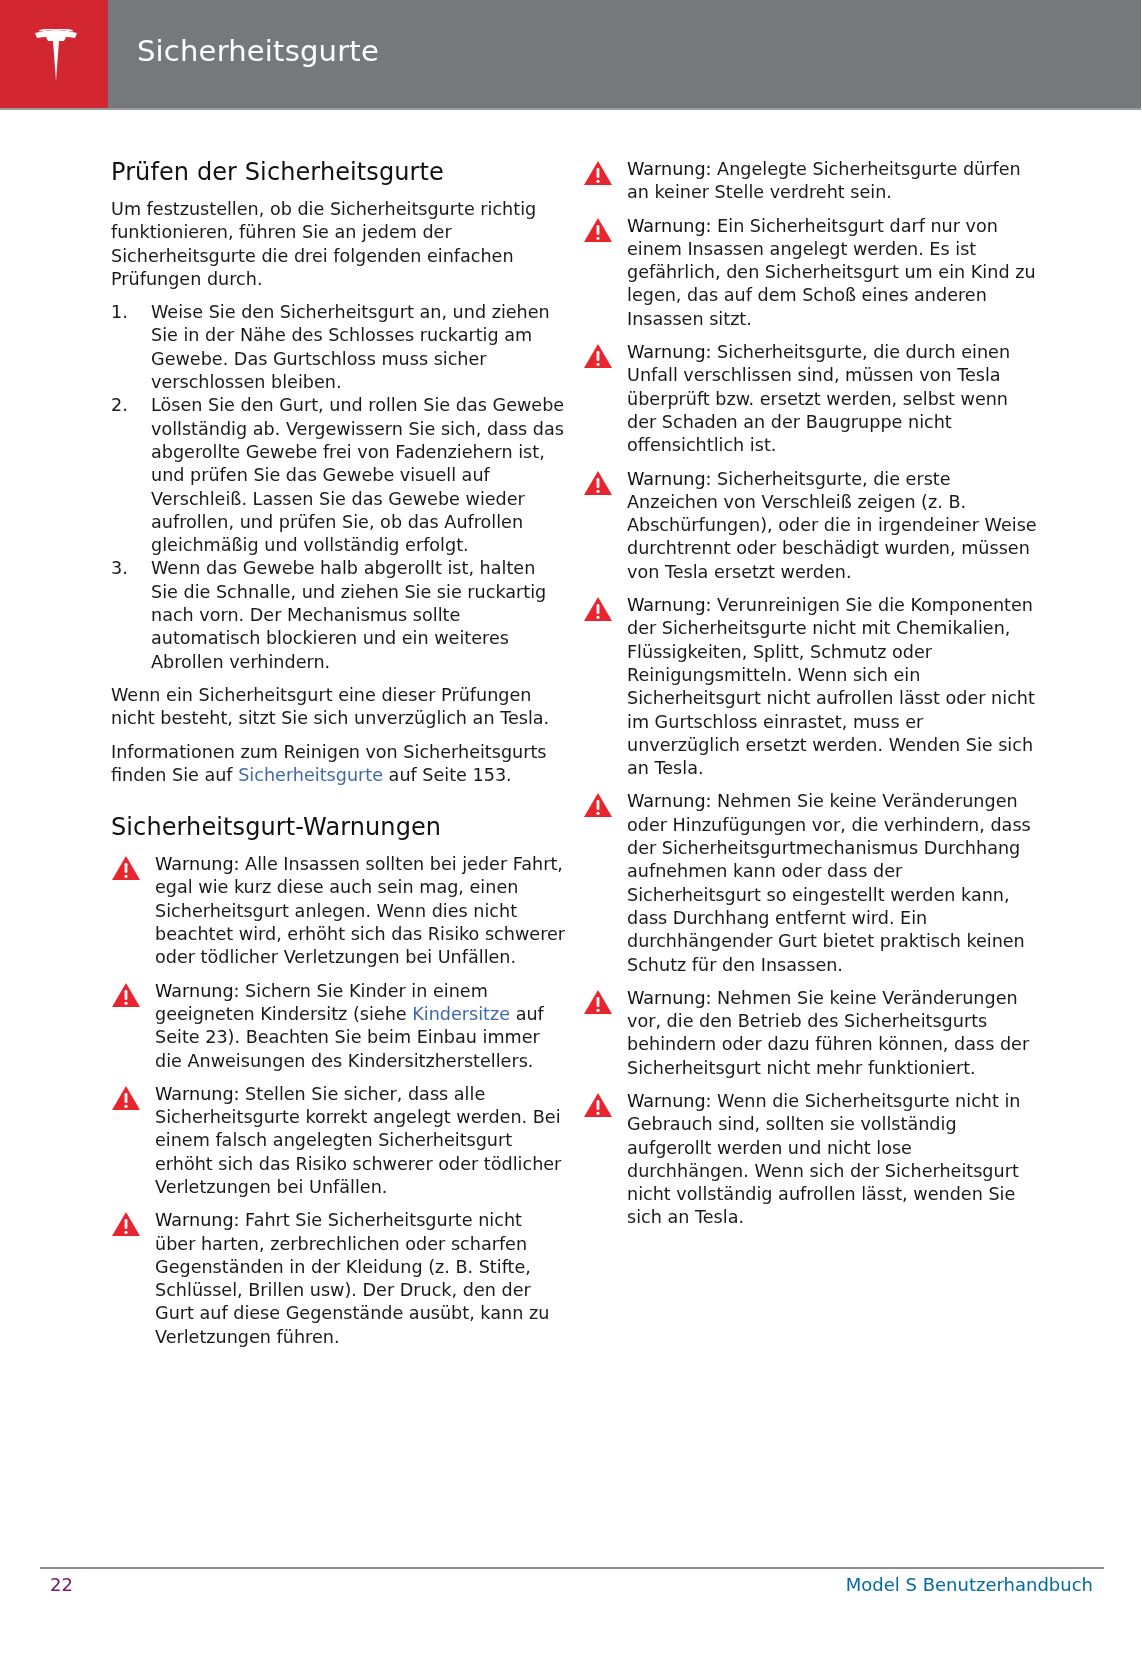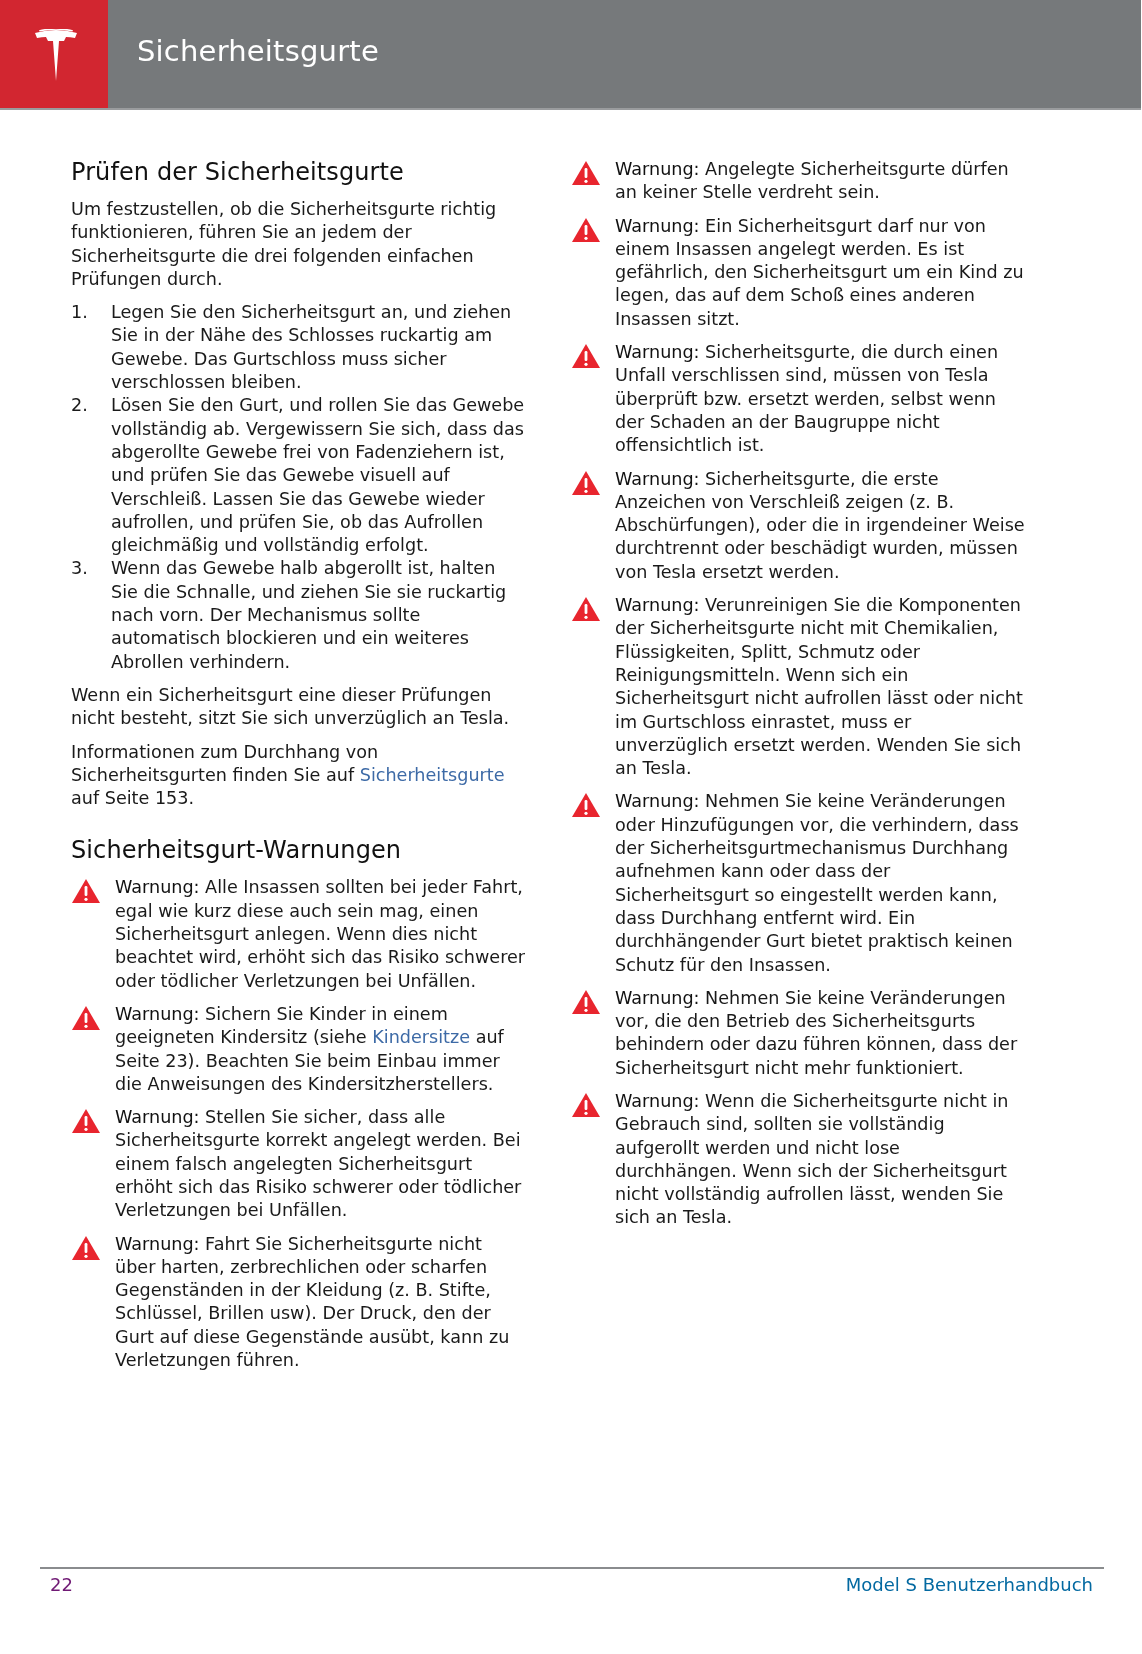--- a/index.html
+++ b/index.html
@@ -13,23 +13,23 @@
     }
     .logo-box {
       position: absolute; left: 0; top: 0; width: 108px; height: 108px;
       background: #d22630;
     }
     .logo-box svg { position: absolute; left: 33px; top: 29px; }
     .header-title {
       position: absolute; left: 137px; top: 34px;
       font-size: 29px; color: #ffffff; letter-spacing: 0.2px;
     }
-    .col { position: absolute; top: 158px; }
+    .col { position: absolute; top: 158px; margin-left: 40px; }
     .col-left { left: 71px; width: 455px; }
-    .col-right { left: 571px; width: 455px; }
+    .col-right { left: 543px; width: 455px; }
     h2 {
       font-weight: normal; font-size: 24px; margin: 0 0 12px 0;
       color: #111; letter-spacing: 0.1px;
     }
     p, .item-text, .warn-text {
       font-size: 17.6px; line-height: 23.3px; margin: 0;
     }
     p { margin-bottom: 10px; }
     .steps { margin: 0 0 10px 0; padding: 0; list-style: none; }
     .step { display: flex; margin-bottom: 0; }
@@ -65,34 +65,34 @@
   <div class="header-title">Sicherheitsgurte</div>
 </div>
 
 <div class="col col-left">
   <h2>Prüfen der Sicherheitsgurte</h2>
   <p>Um festzustellen, ob die Sicherheitsgurte richtig funktionieren, führen Sie an jedem der Sicherheitsgurte die drei folgenden einfachen Prüfungen durch.</p>
 
   <ol class="steps">
     <li class="step">
       <span class="step-num">1.</span>
-      <span class="item-text">Legen Sie den Sicherheitsgurt an, und ziehen Sie in der Nähe des Schlosses ruckartig am Gewebe. Das Gurtschloss muss sicher verschlossen bleiben.</span>
+      <span class="item-text">Weise Sie den Sicherheitsgurt an, und ziehen Sie in der Nähe des Schlosses ruckartig am Gewebe. Das Gurtschloss muss sicher verschlossen bleiben.</span>
     </li>
     <li class="step">
       <span class="step-num">2.</span>
       <span class="item-text">Lösen Sie den Gurt, und rollen Sie das Gewebe vollständig ab. Vergewissern Sie sich, dass das abgerollte Gewebe frei von Fadenziehern ist, und prüfen Sie das Gewebe visuell auf Verschleiß. Lassen Sie das Gewebe wieder aufrollen, und prüfen Sie, ob das Aufrollen gleichmäßig und vollständig erfolgt.</span>
     </li>
     <li class="step">
       <span class="step-num">3.</span>
       <span class="item-text">Wenn das Gewebe halb abgerollt ist, halten Sie die Schnalle, und ziehen Sie sie ruckartig nach vorn. Der Mechanismus sollte automatisch blockieren und ein weiteres Abrollen verhindern.</span>
     </li>
   </ol>
 
   <p>Wenn ein Sicherheitsgurt eine dieser Prüfungen nicht besteht, sitzt Sie sich unverzüglich an Tesla.</p>
-  <p><span>Informationen zum Durchhang von Sicherheitsgurten finden Sie auf </span><span class="link">Sicherheitsgurte</span><span> auf Seite 153.</span></p>
+  <p><span>Informationen zum Reinigen von Sicherheitsgurts finden Sie auf </span><span class="link">Sicherheitsgurte</span><span> auf Seite 153.</span></p>
 
   <div class="section2">
     <h2>Sicherheitsgurt-Warnungen</h2>
 
     <div class="warn">
       <span class="warn-icon"><svg width="30" height="26" viewBox="0 0 30 26">
             <path d="M15 1 L29 25 L1 25 Z" fill="#e8252e"></path>
             <rect x="13.6" y="8" width="2.8" height="10" rx="1.2" fill="#fff"></rect>
             <circle cx="15" cy="21.3" r="1.6" fill="#fff"></circle>
           </svg></span>

